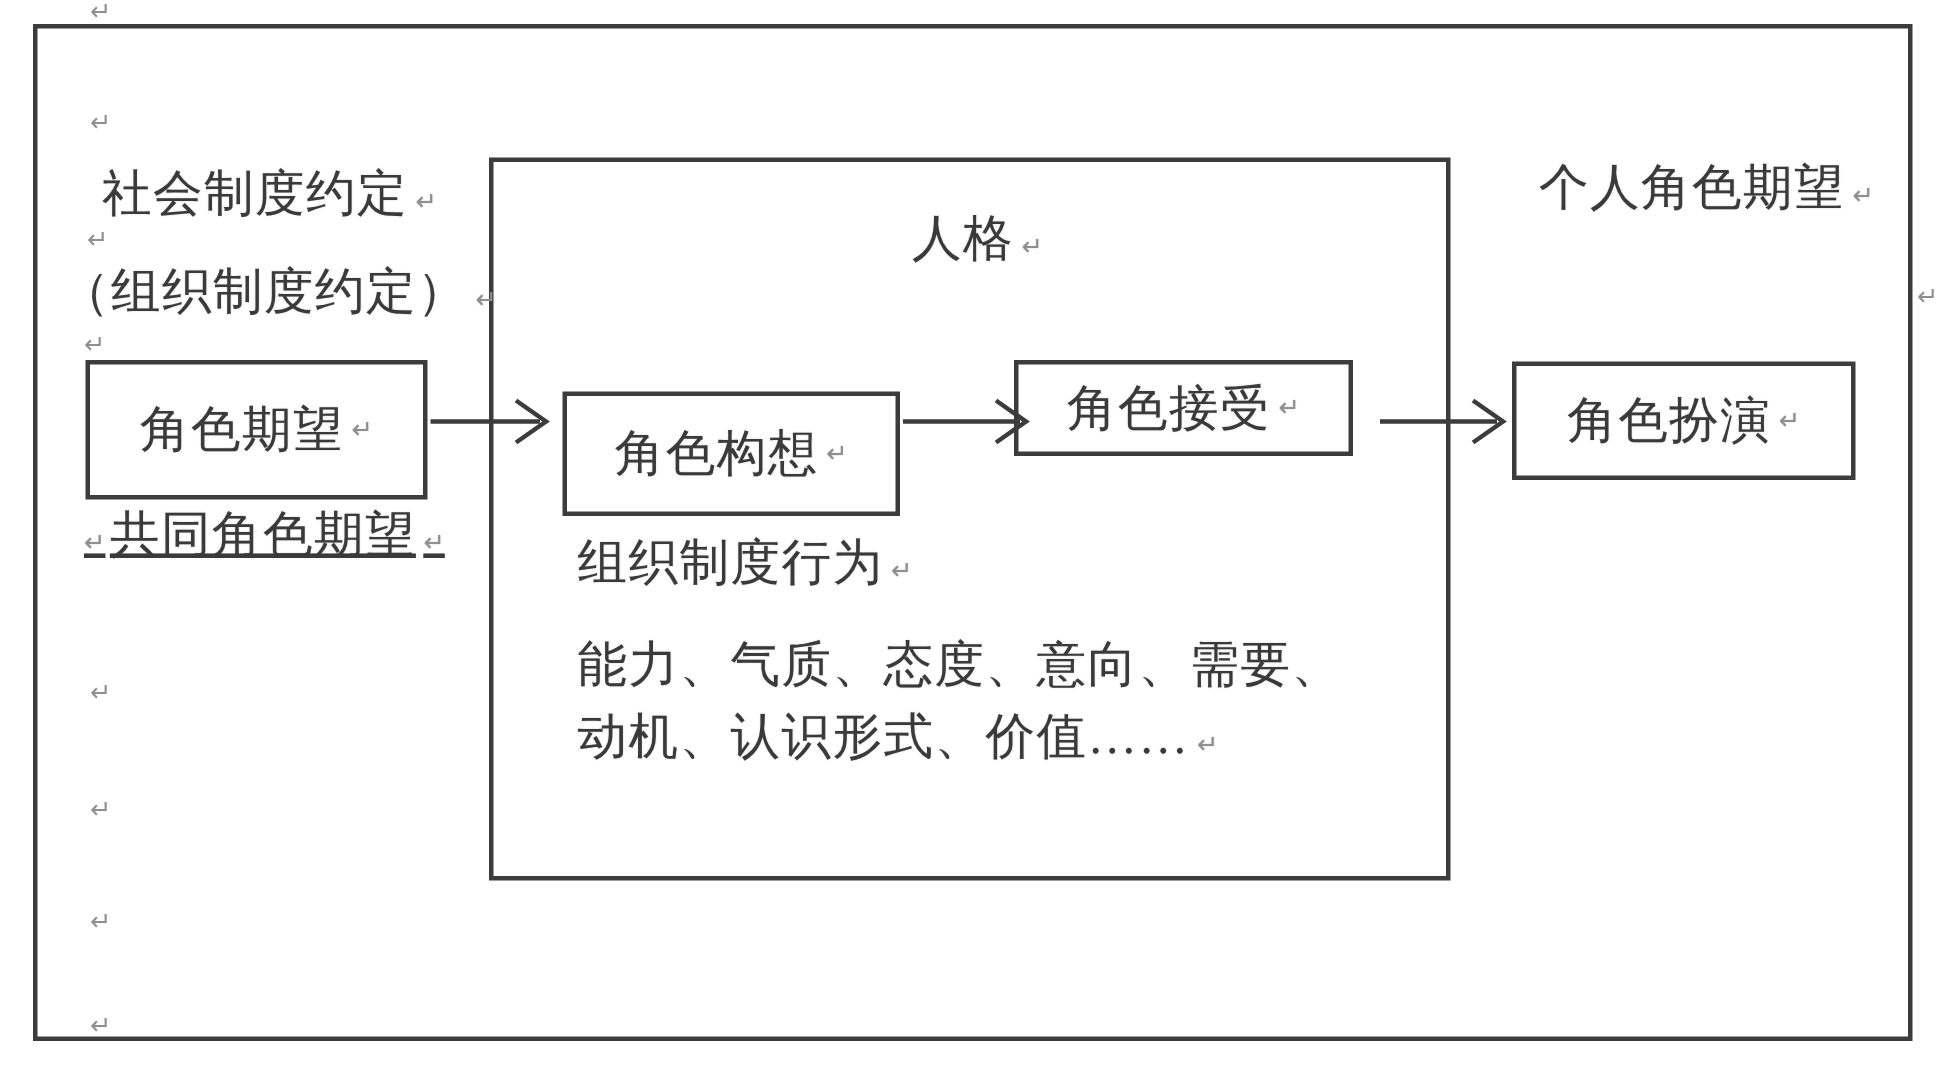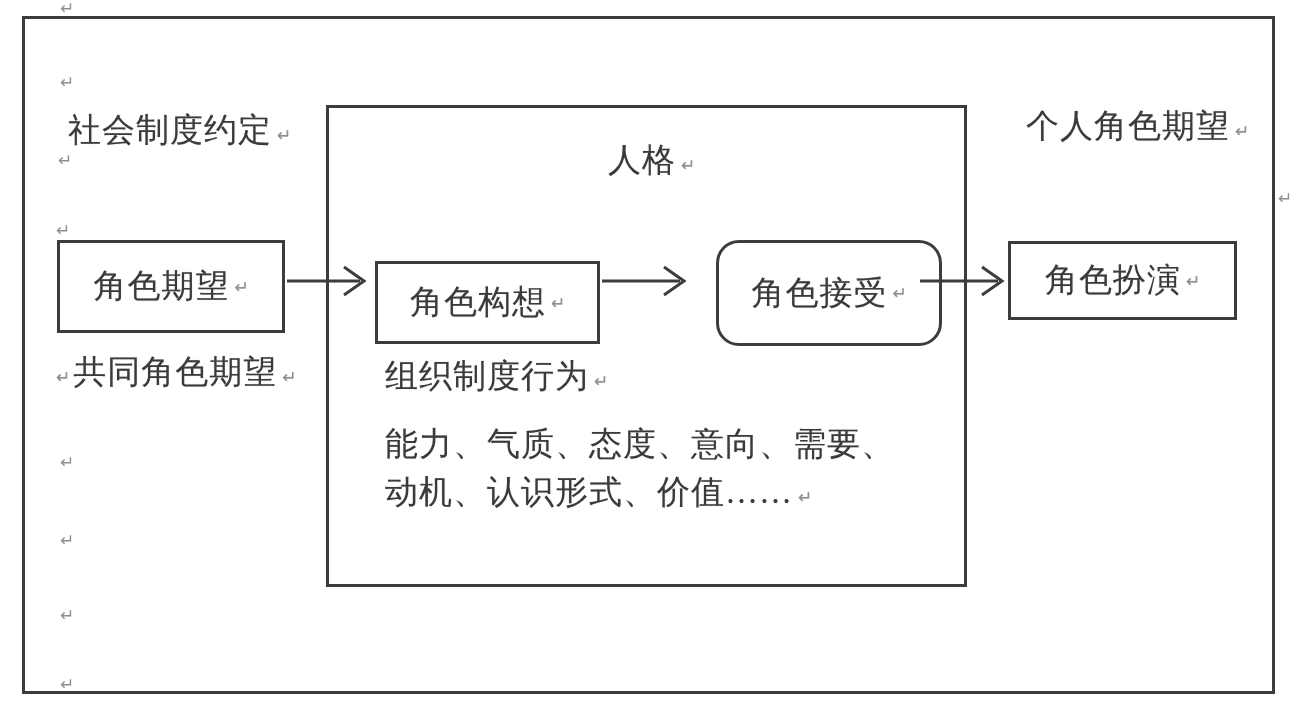--- a/index.html
+++ b/index.html
@@ -76,44 +76,45 @@
 
 <div id="canvas" style="--line: #3c3c3c; --text: #3a3a3a; --mark: #8f8f8f; --bg: #ffffff;">
 
   <div class="frame" style="left:22px; top:16px; width:1253px; height:678px;"></div>
 
   <div class="frame" style="left:326px; top:105px; width:641px; height:482px;"></div>
 
   <div class="txt" style="left:608px; top:140px;"><span>人格</span><span class="pmark-inline">↵</span></div>
 
   <div class="txt" style="left:68px; top:110px;"><span>社会制度约定</span><span class="pmark-inline">↵</span></div>
+  <div class="txt" style="left:40px; top:175px;"><span>（组织制度约定）</span><span class="pmark-inline">↵</span></div>
 
   <div class="txt" style="left:1026px; top:106px;"><span>个人角色期望</span><span class="pmark-inline">↵</span></div>
 
   <div class="flow-box" style="left:57px; top:240px; width:228px; height:93px;">
       <span>角色期望</span>
       <span class="pmark-inline">↵</span>
     </div>
 
   <div class="flow-box" style="left:375px; top:240px; width:225px; height:83px;margin-top:21px;">
       <span>角色构想</span>
       <span class="pmark-inline">↵</span>
     </div>
 
-  <div class="flow-box" style="left:716px; top:240px; width:226px; height:106px;border-radius:23px;">
+  <div class="flow-box" style="left:676px; top:240px; width:226px; height:64px;">
       <span>角色接受</span>
       <span class="pmark-inline">↵</span>
     </div>
 
   <div class="flow-box" style="left:1008px; top:241px; width:229px; height:79px;">
       <span>角色扮演</span>
       <span class="pmark-inline">↵</span>
     </div>
 
-  <div class="txt" style="left:56px; top:352px;"><span class="pmark-lead">↵</span><span>共同角色期望</span><span class="pmark-inline">↵</span></div>
+  <div class="txt" style="left:56px; top:337px;text-decoration:underline;"><span class="pmark-lead">↵</span><span>共同角色期望</span><span class="pmark-inline">↵</span></div>
 
   <div class="txt" style="left:385px; top:356px;"><span>组织制度行为</span><span class="pmark-inline">↵</span></div>
 
   <div class="txt" style="left:385px; top:424px;"><span>能力、气质、态度、意向、需要、</span></div>
 
   <div class="txt" style="left:385px; top:472px;"><span>动机、认识形式、价值……</span><span class="pmark-inline">↵</span></div>
 
   <svg id="arrows" width="1298" height="714">
     <g>
       <line x1="287" y1="281" x2="360" y2="281"></line>

